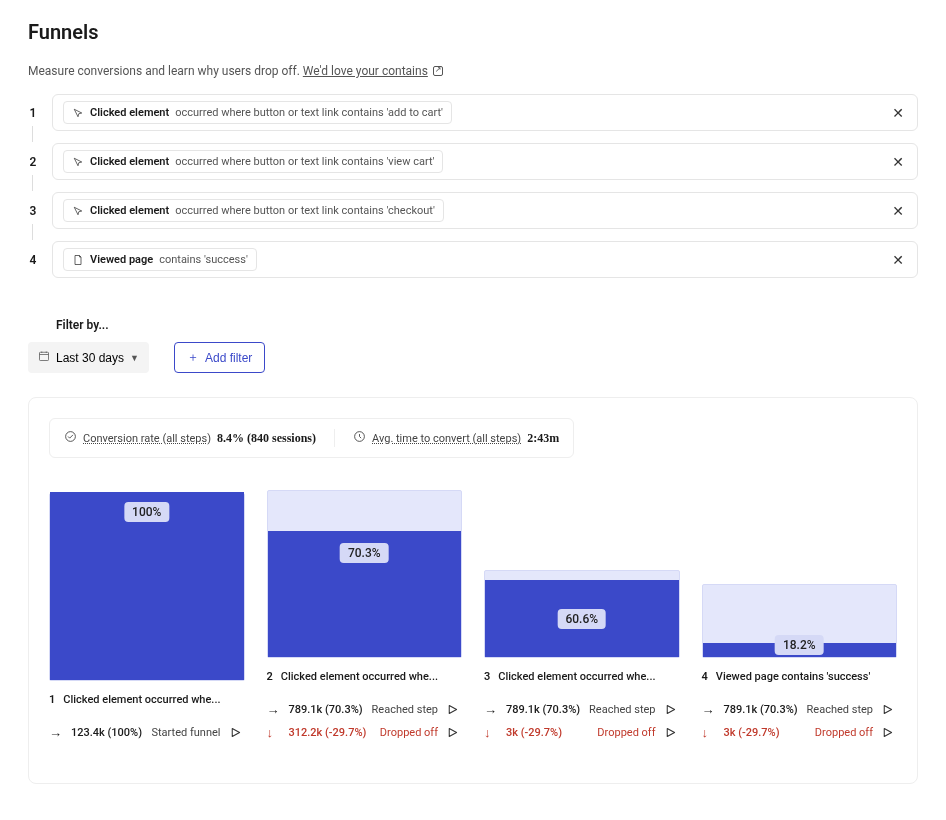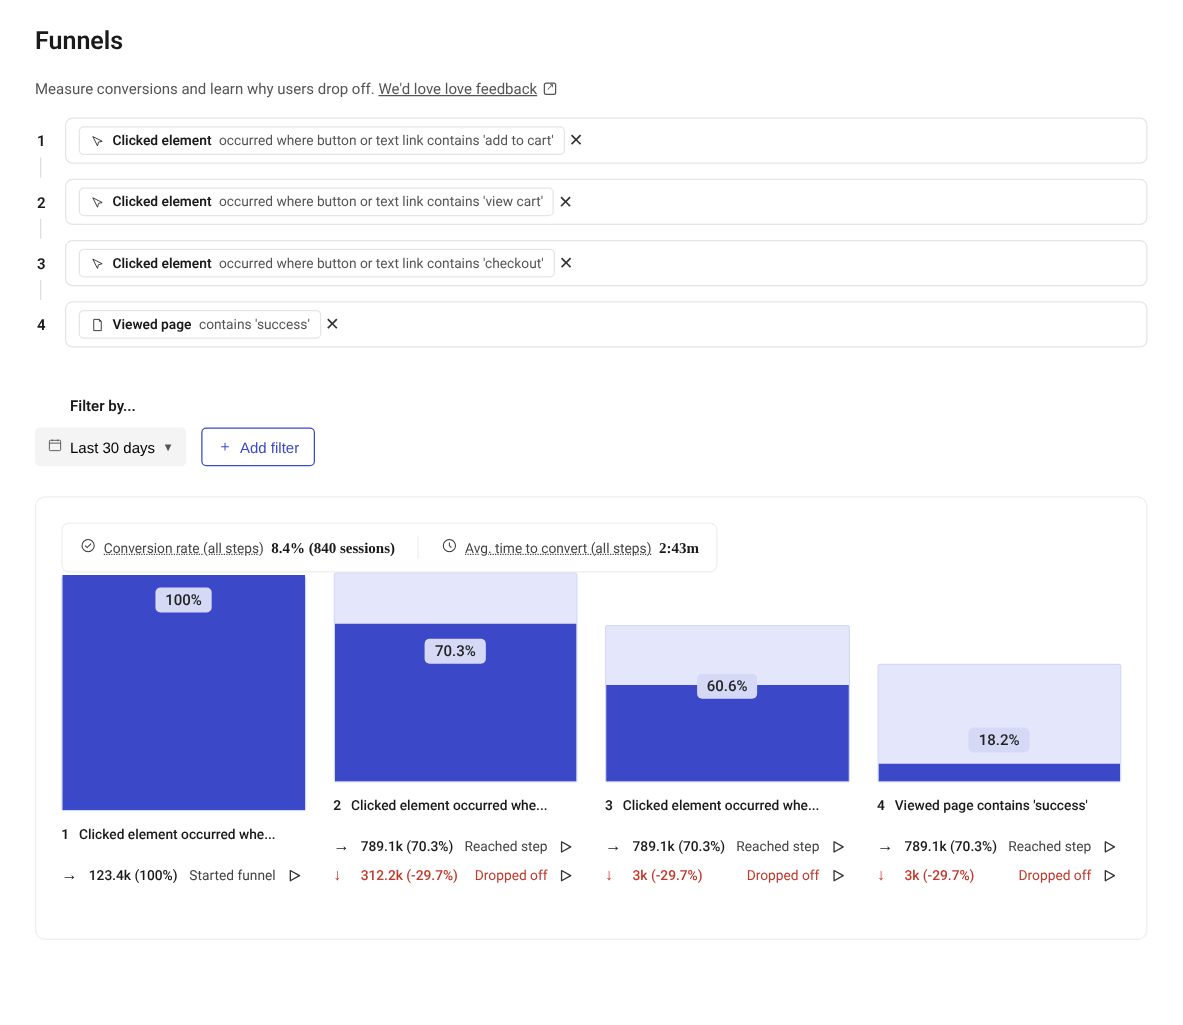--- a/index.html
+++ b/index.html
@@ -64,20 +64,21 @@
     height: 16px;
     background: #ddd;
   }
   .step-card {
     flex: 1;
     border: 1px solid #e5e5e5;
     border-radius: 6px;
     padding: 6px 10px;
     display: flex;
     align-items: center;
+    justify-content: space-between;
     background: #fff;
   }
   .step-chip {
     border: 1px solid #e5e5e5;
     border-radius: 4px;
     padding: 4px 8px;
     display: inline-flex;
     align-items: center;
     gap: 6px;
     font-size: 11px;
@@ -103,21 +104,21 @@
 
   
   .filter-label {
     font-size: 12px;
     font-weight: 600;
     margin-bottom: 10px;
     padding-left: 28px;
   }
   .filter-row {
     display: flex;
-    gap: 12px;
+    gap: 25px;
     margin-bottom: 24px;
   }
   .date-btn {
     background: #f4f4f4;
     border: none;
     border-radius: 4px;
     padding: 6px 10px;
     font-size: 12px;
     display: inline-flex;
     align-items: center;
@@ -149,20 +150,21 @@
     padding: 20px;
   }
   .summary-card {
     border: 1px solid #eee;
     border-radius: 6px;
     display: inline-flex;
     align-items: center;
     gap: 18px;
     padding: 10px 14px;
     font-size: 11px;
+    margin-bottom: 32px;
   }
   .summary-item {
     display: flex;
     align-items: center;
     gap: 6px;
   }
   .summary-label {
     color: #444;
     text-decoration: underline dotted;
   }
@@ -255,21 +257,21 @@
   .play-icon { cursor: pointer; }
 
   
 </style>
 </head>
 <body>
 
 <h1>Funnels</h1>
 <div class="subtitle">
   <span>Measure conversions and learn why users drop off. </span>
-  <a href="#">We'd love love feedback</a>
+  <a href="#">We'd love your contains</a>
   <span class="ext-icon"></span>
 </div>
 
 <div class="steps">
 
   <div class="step-row">
     <div class="step-num">1</div>
     <div class="step-connector"></div>
     <div class="step-card">
       <div class="step-chip">
@@ -436,21 +438,21 @@
           <span class="play-icon">
             <svg viewBox="0 0 16 16" width="13" height="13">
                 <polygon points="4,3 13,8 4,13" fill="none" stroke="#333" stroke-width="1.3" stroke-linejoin="round"></polygon>
               </svg>
           </span>
         </div>
       </div>
     </div>
 
     <div class="bar-col">
-      <div class="bar-outer" style="height:126px">
+      <div class="bar-outer" style="height:88px">
         <div class="bar-fill" style="height:77px"></div>
         <div class="bar-badge" style="top:38px">60.6%</div>
       </div>
       <div class="step-desc">
         <span class="n">3</span>
         <span class="t">Clicked element occurred whe...</span>
       </div>
       <div class="metrics">
         <div class="metric-row">
           <span class="arrow-icon right">→</span>
@@ -469,21 +471,21 @@
           <span class="play-icon">
             <svg viewBox="0 0 16 16" width="13" height="13">
                 <polygon points="4,3 13,8 4,13" fill="none" stroke="#333" stroke-width="1.3" stroke-linejoin="round"></polygon>
               </svg>
           </span>
         </div>
       </div>
     </div>
 
     <div class="bar-col">
-      <div class="bar-outer" style="height:95px">
+      <div class="bar-outer" style="height:74px">
         <div class="bar-fill" style="height:14px"></div>
         <div class="bar-badge" style="top:50px">18.2%</div>
       </div>
       <div class="step-desc">
         <span class="n">4</span>
         <span class="t">Viewed page contains 'success'</span>
       </div>
       <div class="metrics">
         <div class="metric-row">
           <span class="arrow-icon right">→</span>

